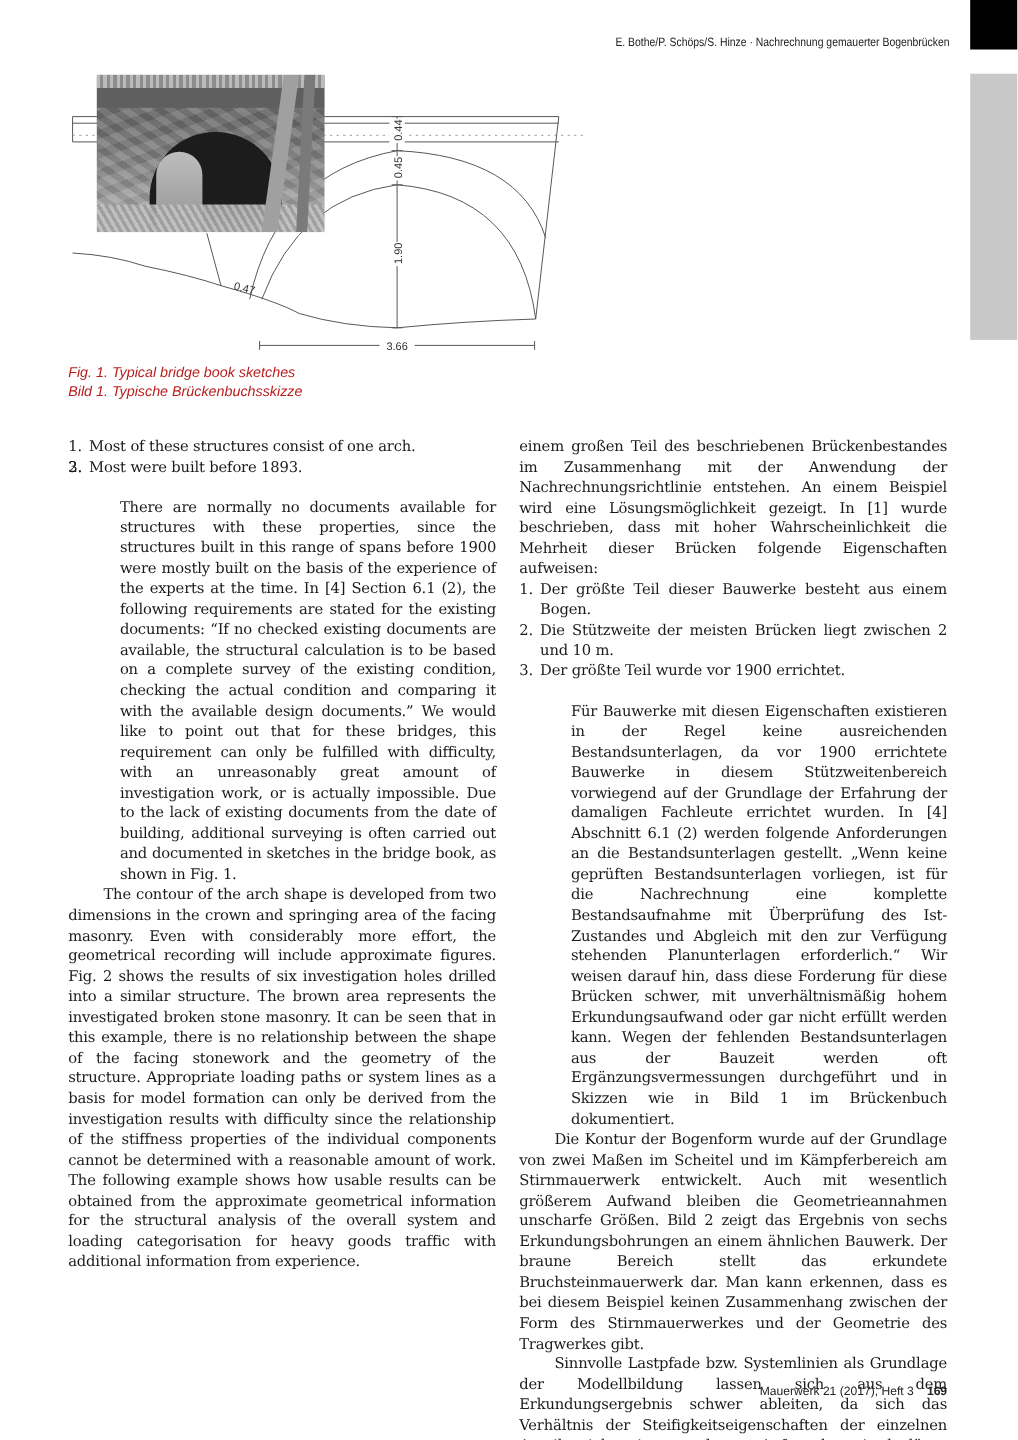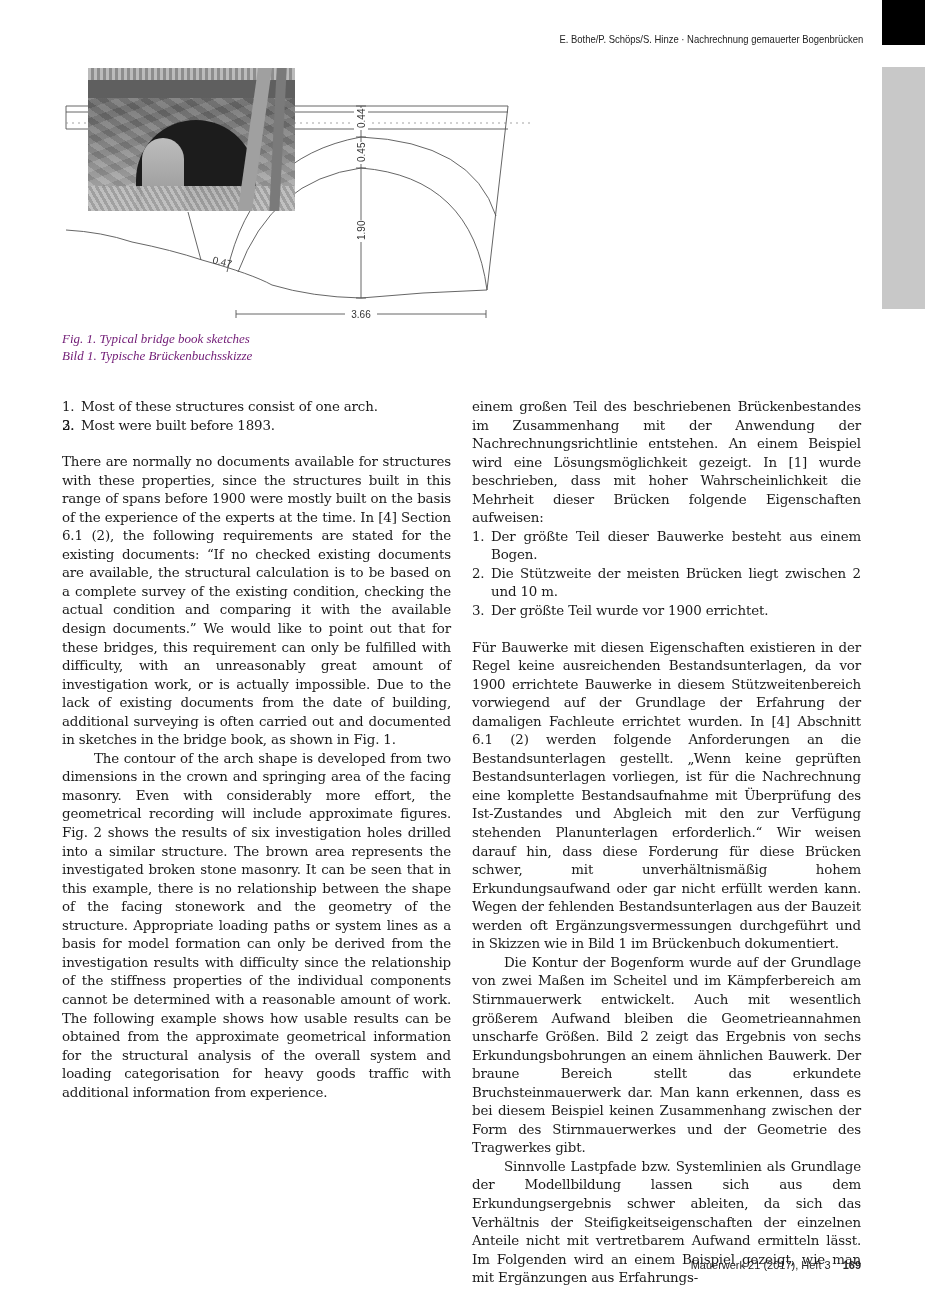--- a/index.html
+++ b/index.html
@@ -28,32 +28,32 @@
   .photo .arch { position: absolute; left: 48px; top: 52px; width: 120px; height: 120px; border-radius: 60px 60px 0 0; background: #1c1c1c; }
   .photo .archlight { position: absolute; left: 54px; top: 70px; width: 42px; height: 80px; border-radius: 22px 22px 0 0; background: linear-gradient(180deg,#bdbdbd,#8f8f8f); }
   .photo .water { position: absolute; left: 30px; top: 118px; width: 140px; height: 30px; background: linear-gradient(180deg, rgba(170,170,170,0.6), rgba(190,190,190,0.9)); }
   .photo .tree1 { position: absolute; left: 160px; top: 0; width: 14px; height: 143px; background: #a0a0a0; transform: skewX(-8deg); }
   .photo .tree2 { position: absolute; left: 185px; top: 0; width: 10px; height: 143px; background: #7a7a7a; transform: skewX(-3deg); }
   .photo .leaves { position: absolute; left: 0; top: 118px; width: 100%; height: 25px;
      background: repeating-linear-gradient(60deg, #9c9c9c 0 3px, #c4c4c4 3px 6px); opacity: 0.8; }
 
   .caption {
     position: absolute; left: 62px; top: 330px;
-    font-family: Liberation Serif, serif; font-style: italic; font-size: 13px; line-height: 17px; color: #701a75;
+    font-family: Liberation Sans, sans-serif; font-style: italic; font-size: 13px; line-height: 17px; color: #b91c1c;
   }
   .col {
     position: absolute; top: 398px; width: 389px;
     font-family: "DejaVu Serif", serif; font-size: 13.4px; line-height: 18.55px;
     text-align: justify; color: #1a1a1a; letter-spacing: -0.15px;
   }
   .col.left { left: 62px; }
   .col.right { left: 472px; }
   .col p { margin: 0; }
   .col p.indent { text-indent: 32px; }
-  .col p.gap { margin-top: 18px; }
+  .col p.gap { margin-top: 18px; margin-left: 47px; }
   .col ol { list-style: none; margin: 0; padding: 0; }
   .col ol li { position: relative; padding-left: 19px; text-align: left; }
   .col.right ol li { text-align: justify; }
   .col ol li .num { position: absolute; left: 0; top: 0; }
 
   .footer {
     position: absolute; top: 1259px; right: 64px;
     font-family: "Liberation Sans", sans-serif; font-size: 11px; color: #222; white-space: nowrap;
   }
   .footer .page-num { font-weight: bold; margin-left: 12px; text-align: right; }

